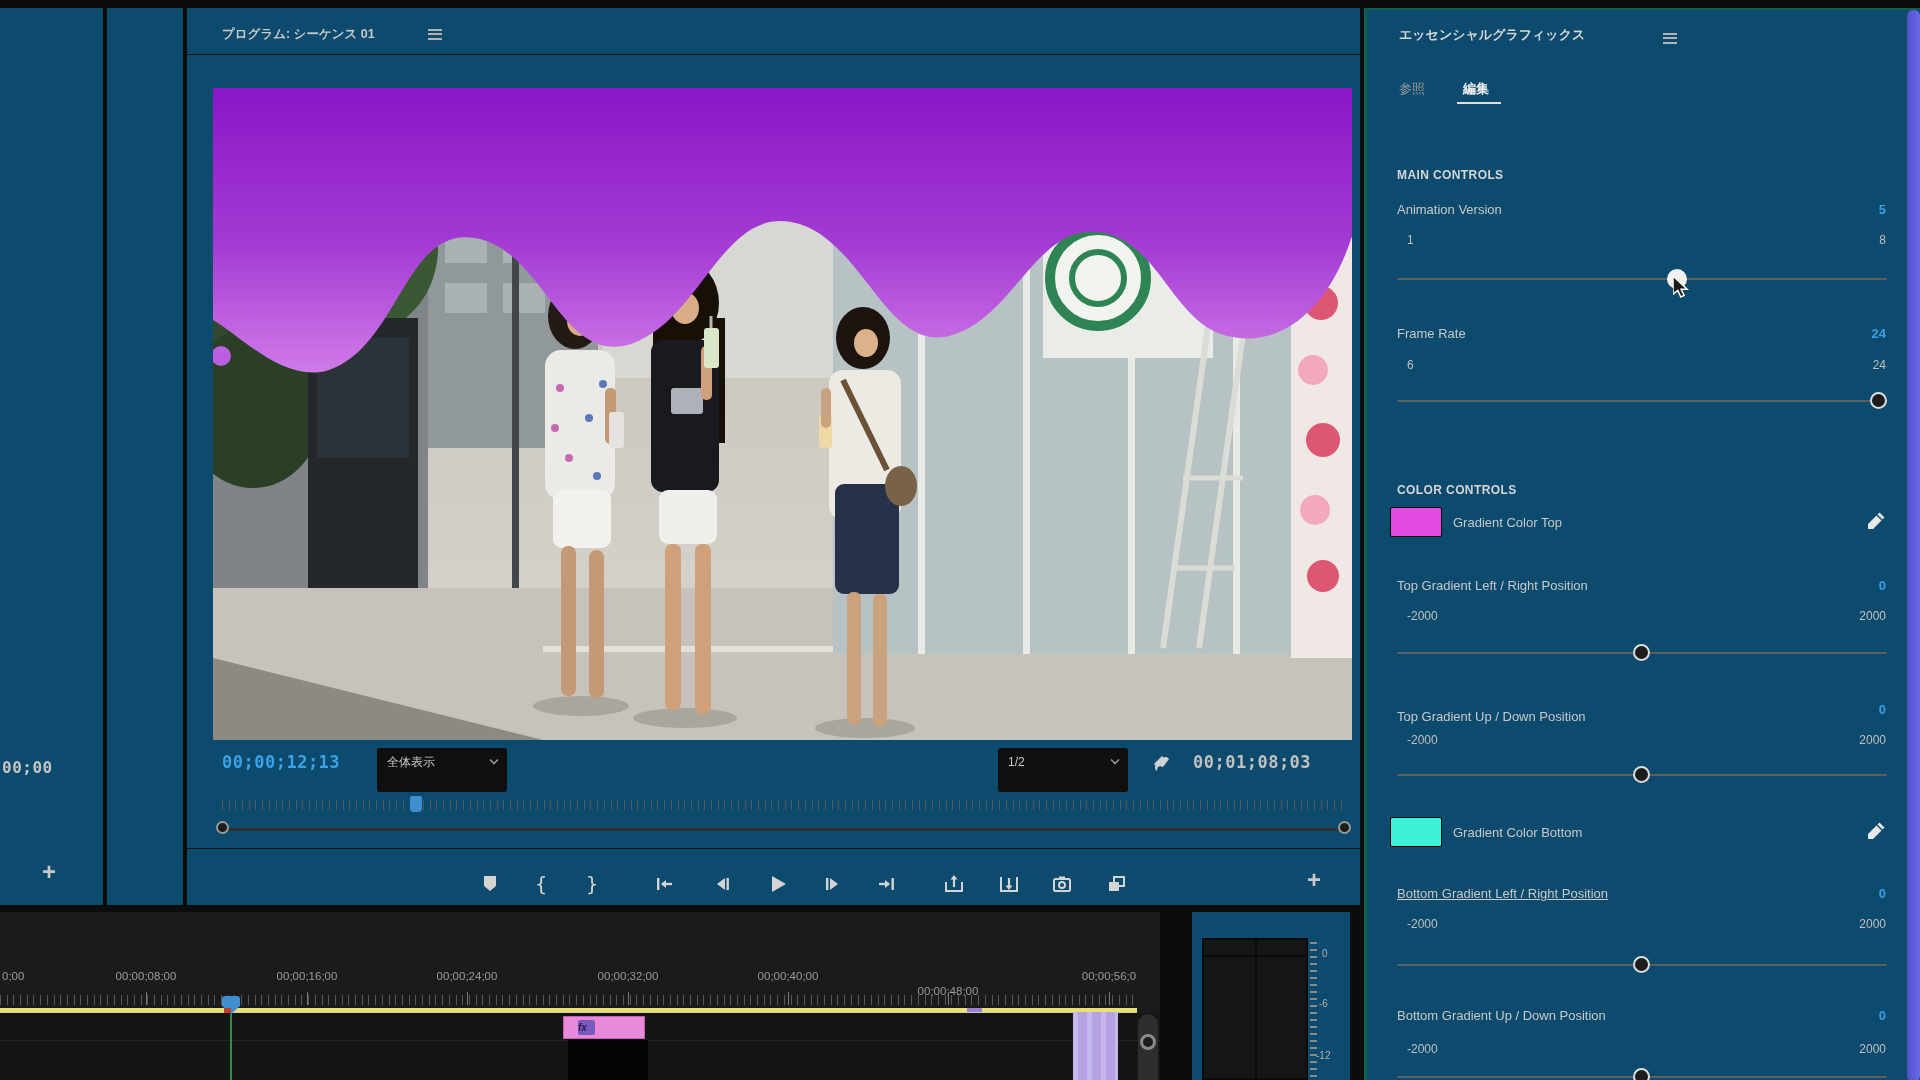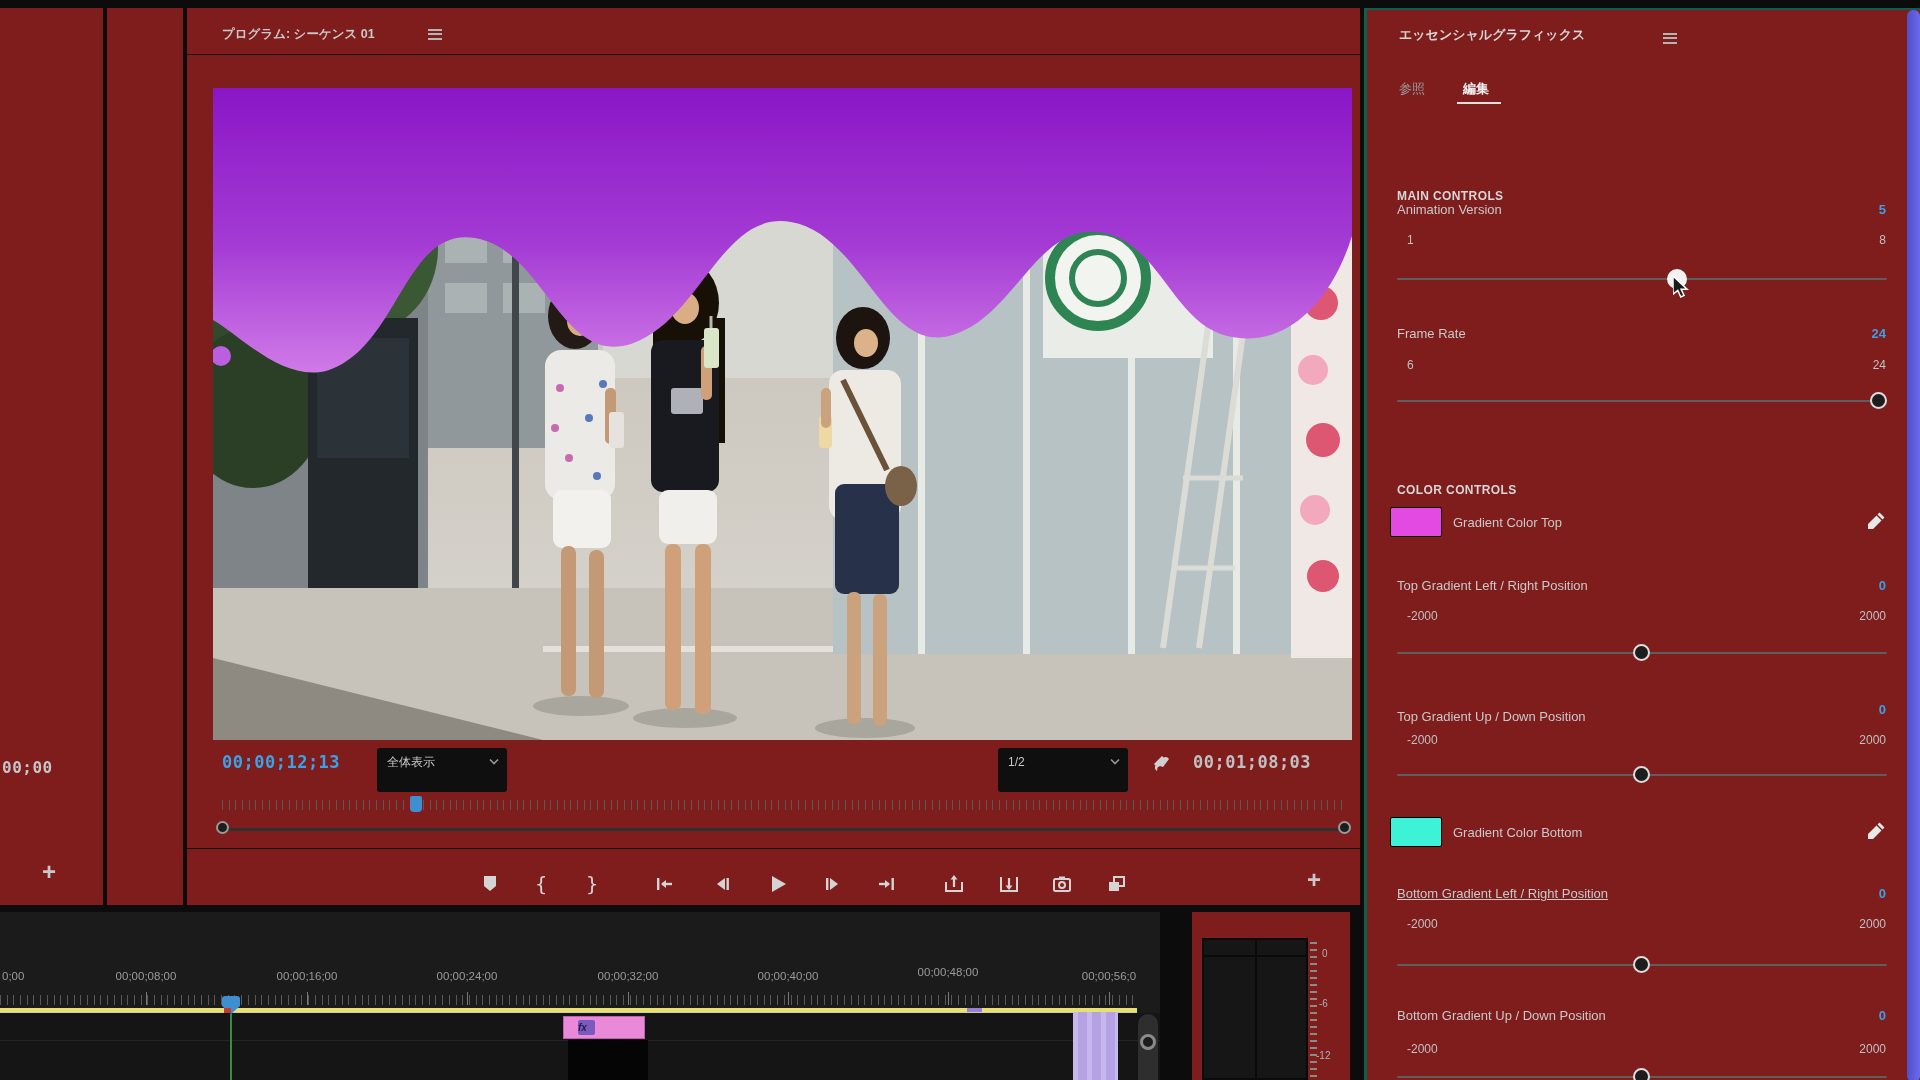--- a/index.html
+++ b/index.html
@@ -1,19 +1,19 @@
 <!DOCTYPE html>
 <html><head>
 <meta charset="utf-8">
 <style>
   * { margin:0; padding:0; box-sizing:border-box; }
   html,body { width:1920px; height:1080px; background:#0c0c0c; overflow:hidden;
               font-family:"Liberation Sans","DejaVu Sans",sans-serif; }
   .abs { position:absolute; }
-  .panel { position:absolute; background:#7f1d1d; }
+  .panel { position:absolute; background:#0c4a6e; }
   .tc { font-family:"DejaVu Sans Mono",monospace; letter-spacing:0.5px; }
   .lbl { color:#c8c8c8; font-size:13px; }
   .hdr { color:#d6d6d6; font-size:12px; font-weight:bold; letter-spacing:0.4px; }
   .val { color:#3aa0e8; font-size:13px; font-weight:bold; }
   .minmax { color:#c0c0c0; font-size:12px; }
   .track { position:absolute; left:1394px; width:490px; height:2px; background:#5e5e5e; border-radius:1px; }
   .ring { position:absolute; width:17px; height:17px; border:2.5px solid #dcdcdc; border-radius:50%;
           background:#1d1d1d; }
   .hamb { display:inline-block; width:14px; }
   .hamb i { display:block; height:2px; background:#b4b4b4; margin:2.5px 0; }
@@ -308,21 +308,21 @@
   <div class="abs hamb" style="left:296px;top:20px;">
       <i></i>
       <i></i>
       <i></i>
     </div>
 
   <div class="abs" style="left:32px;top:70px;color:#9a9a9a;font-size:13px;">参照</div>
   <div class="abs" style="left:96px;top:70px;color:#f0f0f0;font-size:13px;font-weight:bold;">編集</div>
   <div class="abs" style="left:90px;top:92px;width:44px;height:2px;background:#e0e0e0;"></div>
 
-  <div class="abs hdr" style="left:30px;top:158px;margin-top:21px;">MAIN CONTROLS</div>
+  <div class="abs hdr" style="left:30px;top:158px;">MAIN CONTROLS</div>
 
   <div class="abs lbl" style="left:30px;top:192px;">Animation Version</div>
   <div class="abs val" style="right:34px;top:192px;">5</div>
   <div class="abs minmax" style="left:40px;top:223px;">1</div>
   <div class="abs minmax" style="right:34px;top:223px;">8</div>
   <div class="track" style="left:30px;top:268px;"></div>
   <div class="abs" style="left:300px;top:259px;width:20px;height:20px;border-radius:50%;background:#f2f2f2;"></div>
   <svg class="abs" width="18" height="24" viewBox="0 0 12 16" style="left:306px;top:266px;">
     <polygon points="0,0 0,12.2 3.2,9.6 5.2,14 7.4,13 5.4,8.8 9.4,8.8" fill="#1a1a1a" stroke="#ffffff" stroke-width="1"></polygon>
   </svg>
@@ -380,21 +380,21 @@
 </div>
 
 <div class="panel" style="left:0;top:912px;width:1160px;height:168px;background:#1b1b1b;overflow:hidden;">
 
   <div class="rlabel" style="left:2px;top:58px;transform:none;">0;00</div>
   <div class="rlabel" style="left:146px;top:58px;">00;00;08;00</div>
   <div class="rlabel" style="left:307px;top:58px;">00;00;16;00</div>
   <div class="rlabel" style="left:467px;top:58px;">00;00;24;00</div>
   <div class="rlabel" style="left:628px;top:58px;">00;00;32;00</div>
   <div class="rlabel" style="left:788px;top:58px;">00;00;40;00</div>
-  <div class="rlabel" style="left:948px;top:54px;">00;00;48;00</div>
+  <div class="rlabel" style="left:948px;top:73px;">00;00;48;00</div>
   <div class="rlabel" style="left:1109px;top:58px;">00;00;56;0</div>
 
   <div class="ticks" style="left:0;top:83px;width:1137px;height:10px;"></div>
   <div class="ticklg" style="left:146px;top:80px;"></div>
   <div class="ticklg" style="left:307px;top:80px;"></div>
   <div class="ticklg" style="left:467px;top:80px;"></div>
   <div class="ticklg" style="left:628px;top:80px;"></div>
   <div class="ticklg" style="left:788px;top:80px;"></div>
   <div class="ticklg" style="left:948px;top:80px;"></div>
   <div class="ticklg" style="left:1109px;top:80px;"></div>

